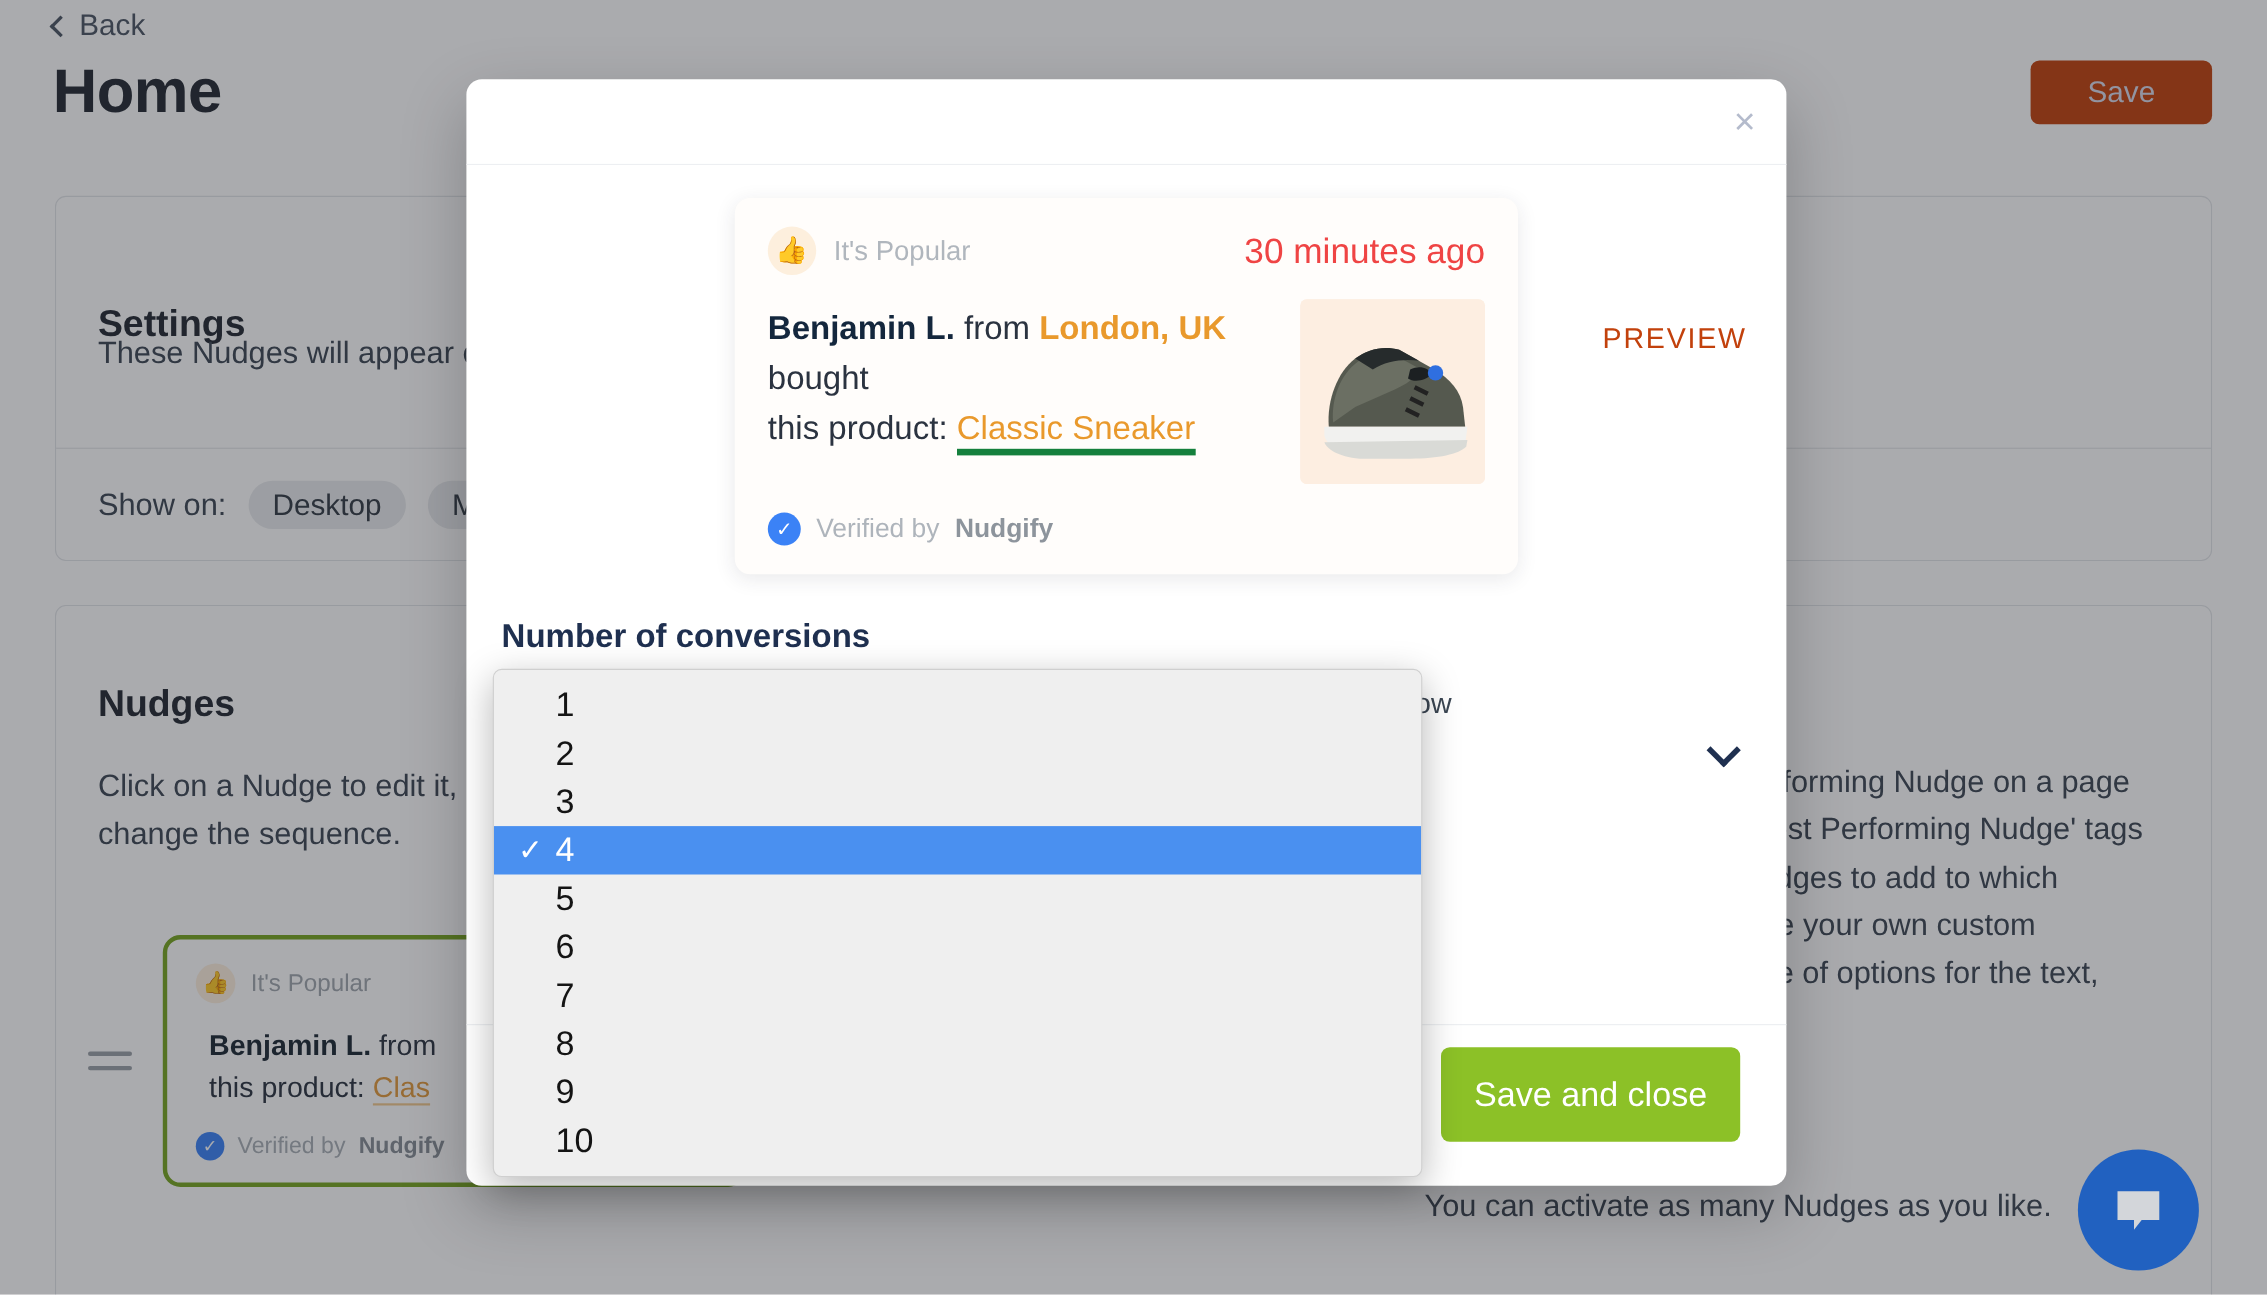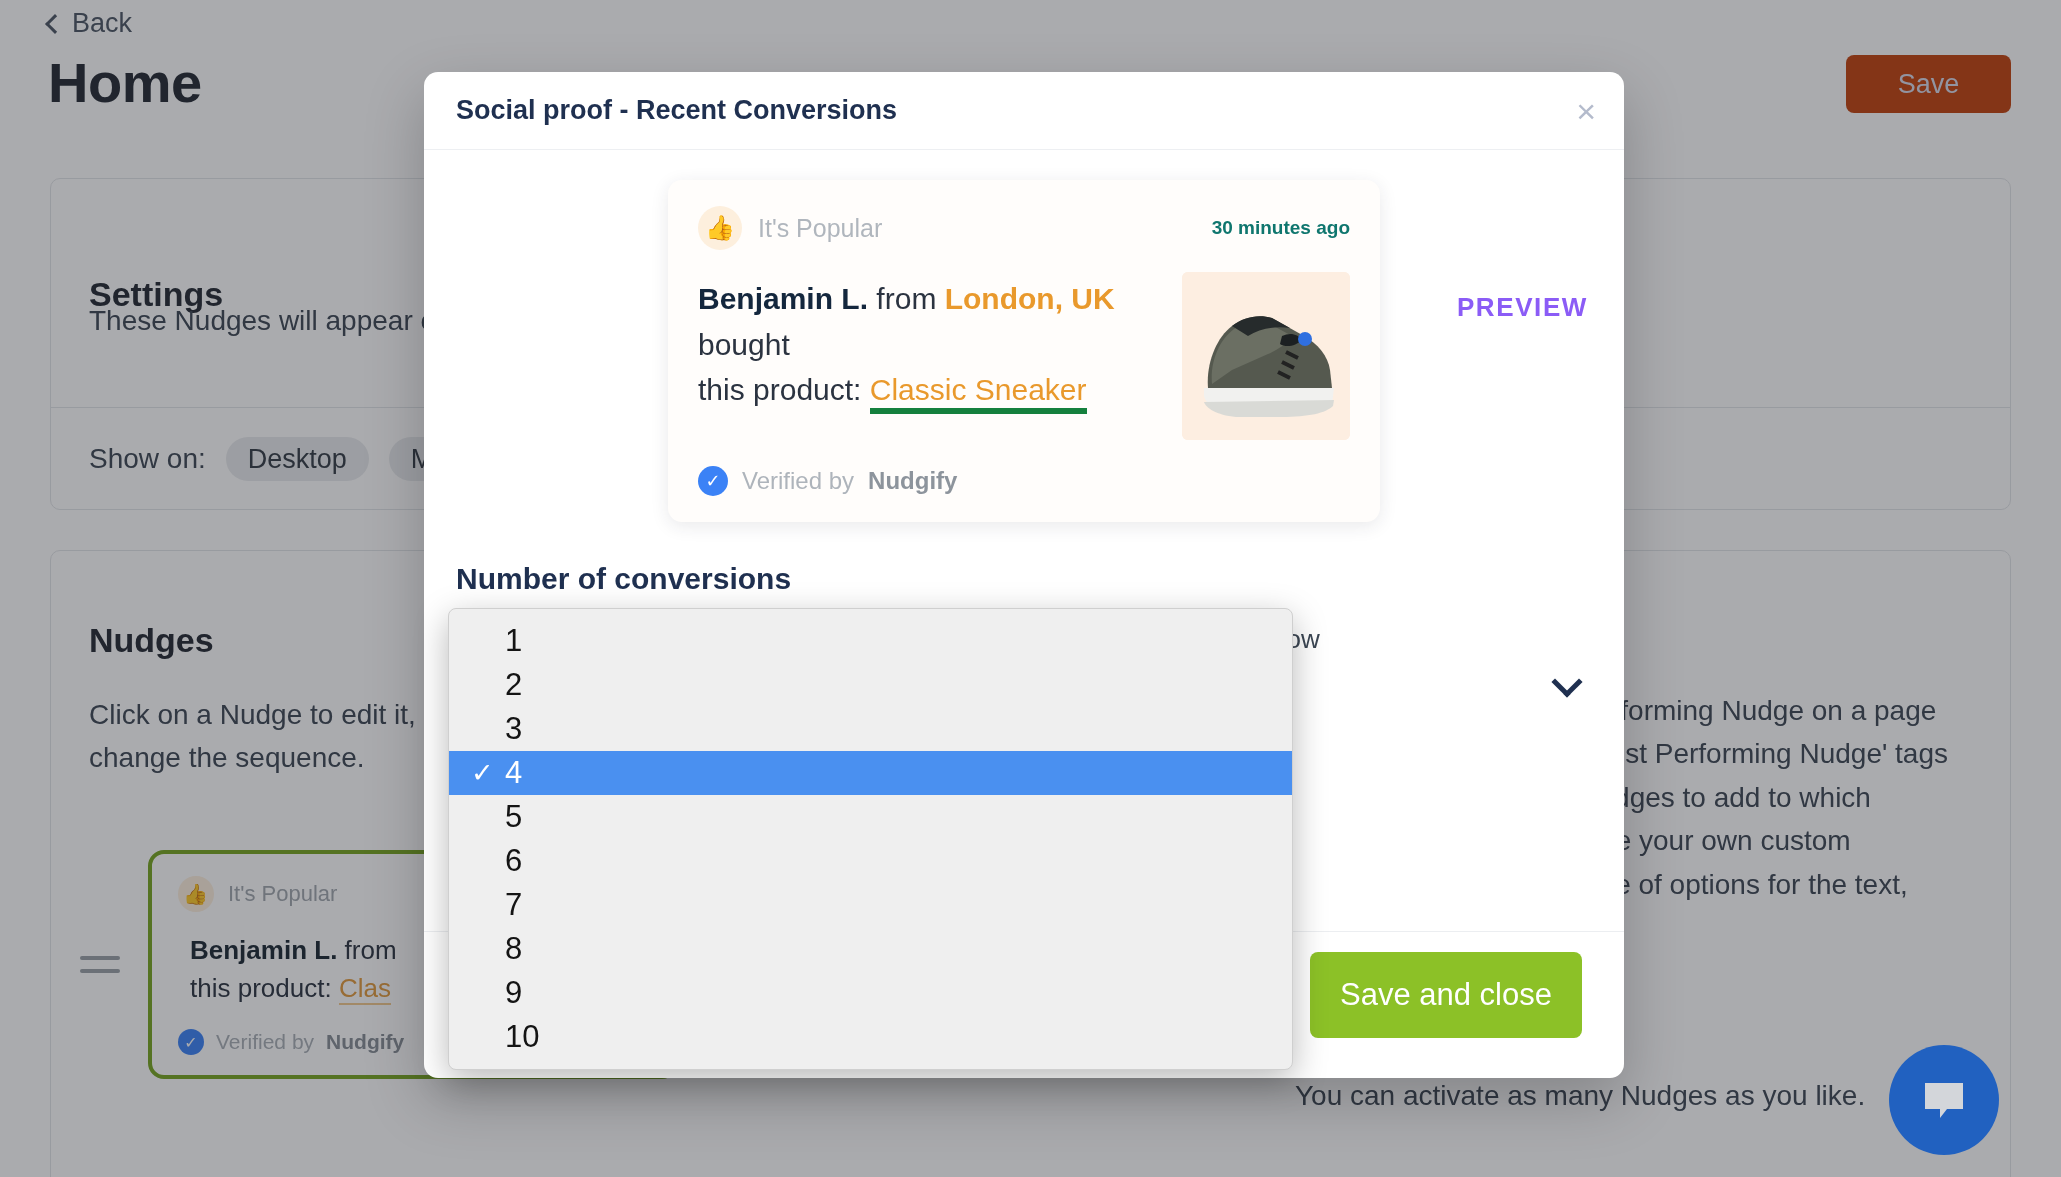--- a/index.html
+++ b/index.html
@@ -185,21 +185,21 @@
   }
   .pv-top { display:flex; align-items:center; justify-content: space-between; }
   .pv-badge { display:flex; align-items:center; gap: 16px; }
   .pv-thumb-circle {
     width: 44px; height: 44px; border-radius: 50%;
     background: #fdefdd;
     display:flex; align-items:center; justify-content:center;
     color:#f0912a; font-size: 24px; line-height: 1;
   }
   .pv-popular { font-size: 25px; color:#b0b6bd; }
-  .pv-time { font-size: 19px; color: #0f766e; font-weight: bold; }
+  .pv-time { font-size: 32px; color: #ef4444; }
 
   .pv-content { display:flex; align-items:flex-start; justify-content: space-between; gap: 26px; }
   .pv-text {
     margin-top: 26px;
     font-size: 30px; line-height: 1.52;
     color:#2b3340; max-width: 470px;
   }
   .pv-text b { color:#14273d; }
   .pv-place { color:#e9992c; font-weight: 700; }
   .pv-prod { color:#e9992c; border-bottom: 6px solid #15803d; padding-bottom: 2px; }
@@ -218,22 +218,22 @@
   .pv-verify b { color:#8d949c; }
   .pv-bluecheck {
     width: 30px; height: 30px; border-radius: 50%;
     background:#3b82f6; color:#fff; font-size: 18px;
     display:flex; align-items:center; justify-content:center;
   }
 
   .preview-label {
     position:absolute;
     right: 4px; top: 112px;
-    font-size: 26px; font-weight: 700;
-    color:#8b5cf6; letter-spacing: 1.6px;
+    font-size: 26px; font-weight: 400;
+    color:#c2410c; letter-spacing: 1.6px;
   }
 
   .section-heading {
     margin-top: 40px;
     font-size: 30px; font-weight: 700; color:#1f3050;
   }
 
   .field-row {
     margin-top: 28px;
     display:flex; align-items: flex-start; gap: 22px;
@@ -362,21 +362,20 @@
 
   <div class="chat-fab">
     <svg width="54" height="54" viewBox="0 0 54 54" aria-hidden="true">
       <path d="M8 10 h38 v26 h-16 l-7 9 v-9 H8 Z" fill="#d3d6da"></path>
     </svg>
   </div>
 
   <div class="modal">
 
     <div class="modal-header">
-      <div class="modal-title">Social proof - Recent Conversions</div>
       <button class="modal-close">×</button>
     </div>
 
     <div class="modal-body">
 
       <div class="preview-wrap">
         <div class="preview-card">
 
           <div class="pv-top">
             <div class="pv-badge">

